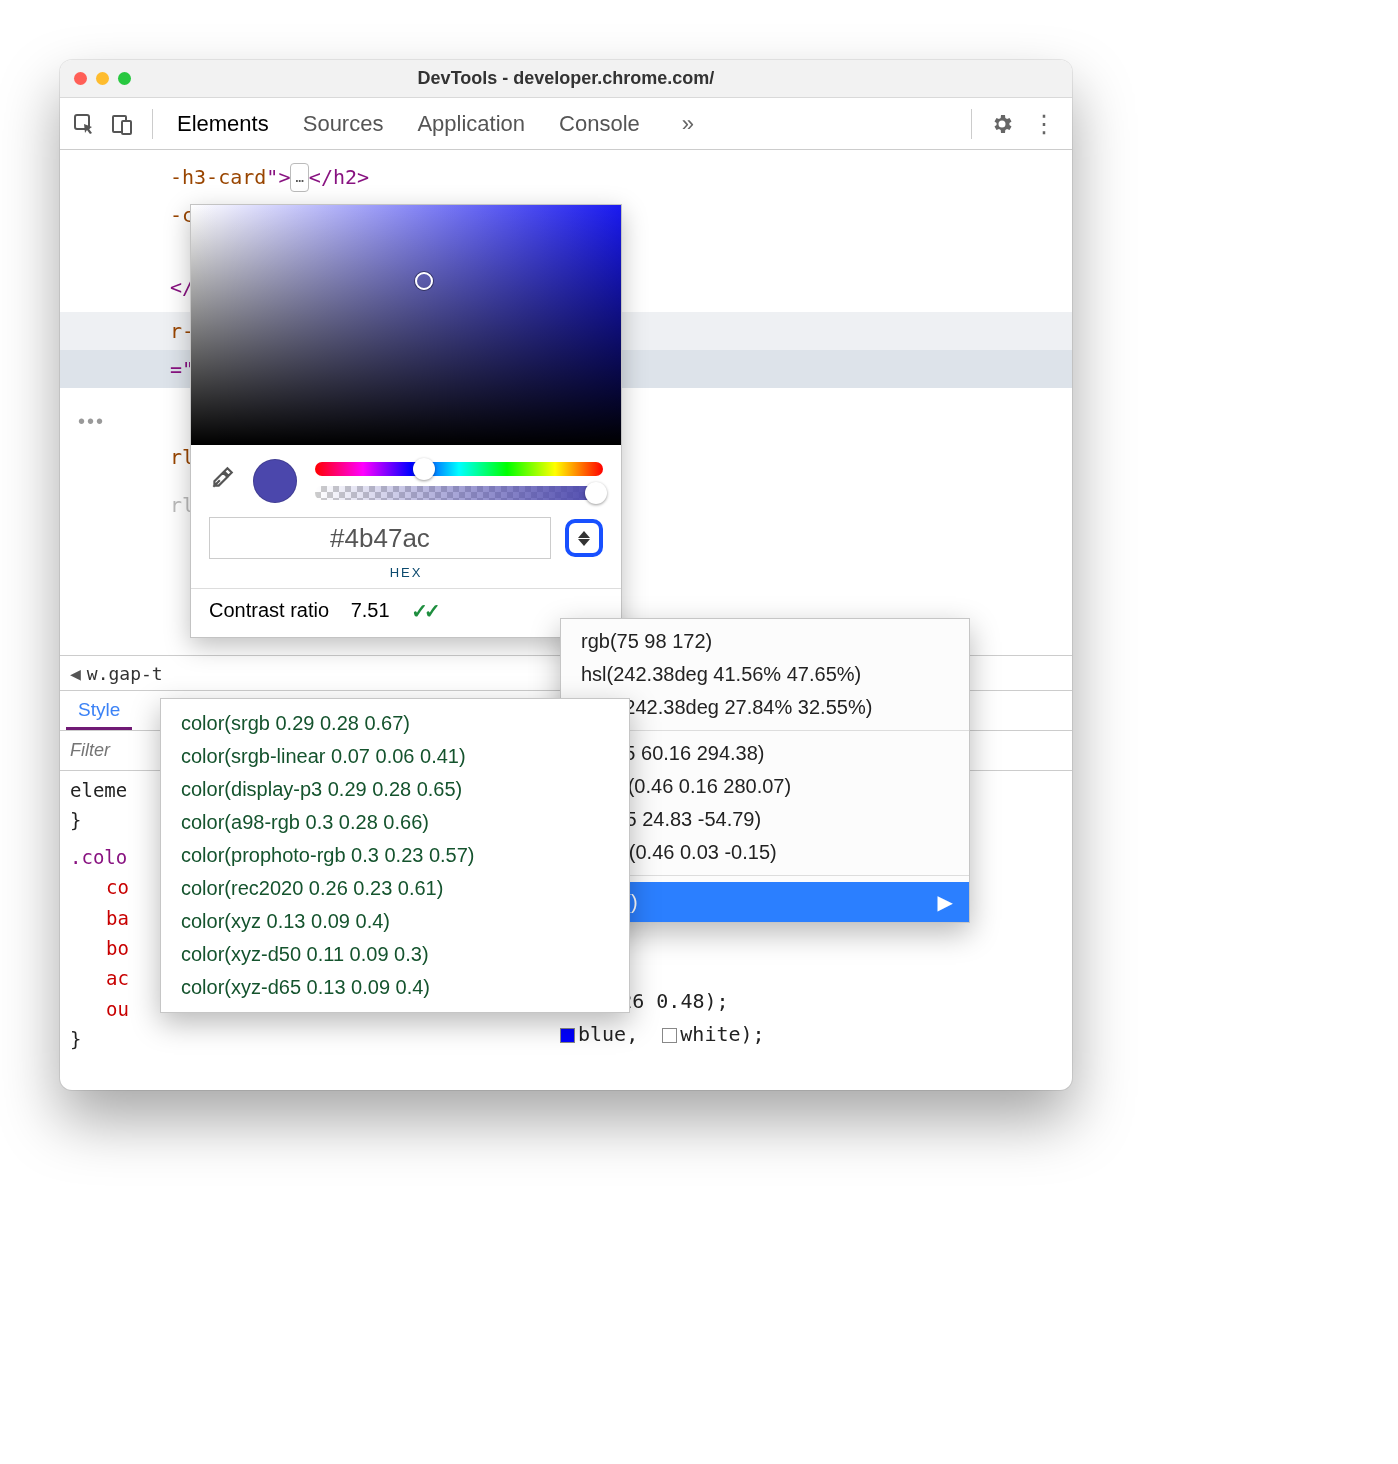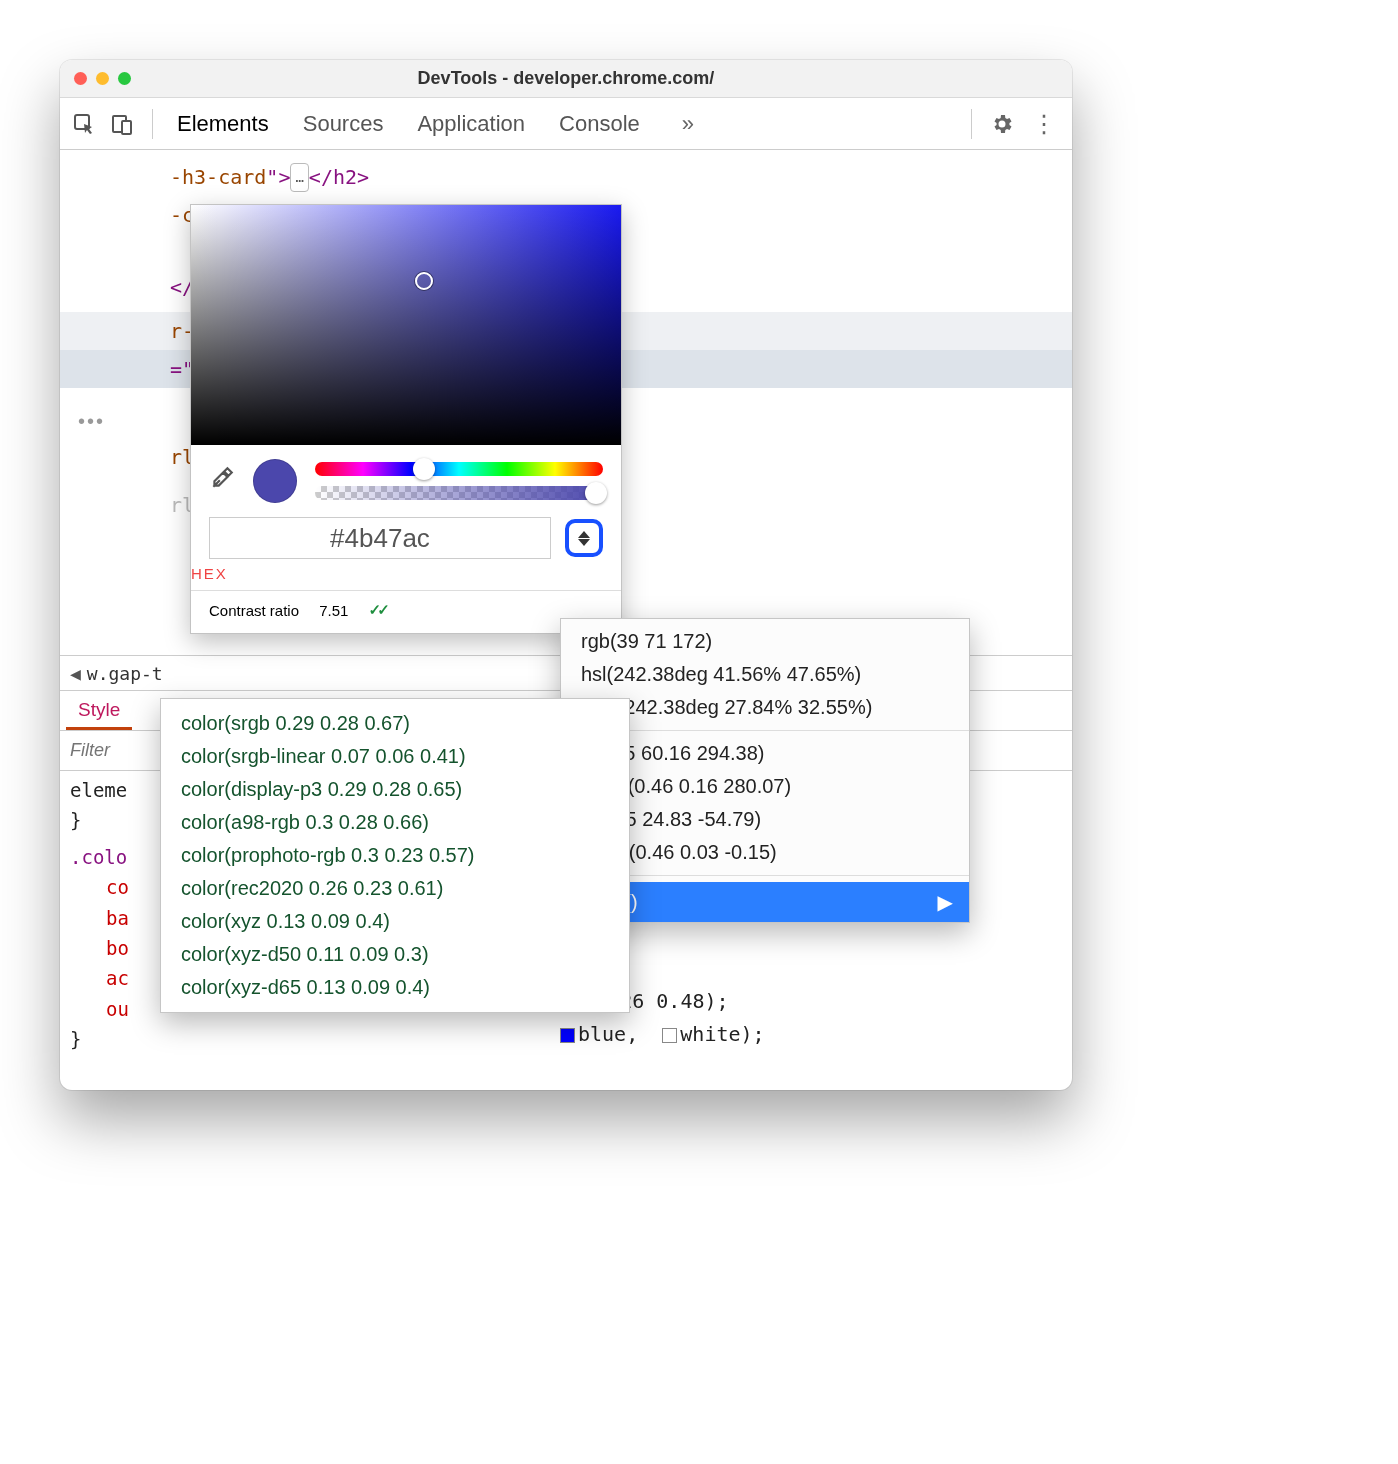--- a/index.html
+++ b/index.html
@@ -65,21 +65,21 @@
   .crumb-row {
     position:absolute; left:0; right:0; top:505px; height:36px; border-top:1px solid #ccc; border-bottom:1px solid #ccc;
     display:flex; align-items:center; padding:0 10px; font-family: Menlo, monospace; font-size:18px; color:#333; background:#fff;
   }
   .crumb-row .tri{ color:#555; margin-right:6px;}
   .lower-tabs {
     position:absolute; left:0; top:541px; height:40px; border-bottom:1px solid #ccc; display:flex; align-items:flex-end;
     font-size:19px; width:100%; padding-left:6px;
   }
   .ltab{ padding:6px 12px; color:#555;}
-  .ltab.active{ color:#be185d; border-bottom:3px solid #c2410c;}
+  .ltab.active{ color:#3b82f6; border-bottom:3px solid #701a75;}
   .filter-row {
     position:absolute; left:0; top:581px; height:40px; border-bottom:1px solid #ccc; width:100%;
     display:flex; align-items:center; padding:0 8px;
   }
   .filter-input{
     border:none; outline:none; color:#777; font-size:18px; width:110px; font-style:italic;
   }
   .styles-pane{
     position:absolute; left:0; top:621px; width:580px; font-family: Menlo, monospace; font-size:19px;
     color:#222; padding:4px 10px 10px 10px; line-height:1.6;
@@ -130,24 +130,24 @@
   .hexinput{
     flex:1; border:1px solid #ccc; height:42px; text-align:center; font-size:26px; color:#555; font-family:inherit;
   }
   .mode-toggle{
     width:38px; height:38px; border:4px solid #1850ff; border-radius:10px;
     display:flex; flex-direction:column; align-items:center; justify-content:center; gap:1px;
     position:relative;
   }
   .mode-toggle .up{ width:0;height:0;border-left:6px solid transparent;border-right:6px solid transparent;border-bottom:7px solid #333;}
   .mode-toggle .down{ width:0;height:0;border-left:6px solid transparent;border-right:6px solid transparent;border-top:7px solid #333;}
-  .hexlabel{ text-align:left; color:#ef4444; font-size:15px; letter-spacing:2px; padding-bottom:8px;}
+  .hexlabel{ text-align:center; color:#0c4a6e; font-size:13px; letter-spacing:2px; padding-bottom:8px;}
   .divline{ height:1px; background:#ddd; margin:0;}
   .contrast{
-    padding:10px 18px 14px 18px; font-size:15px; display:flex; align-items:center; gap:8px;
+    padding:10px 18px 14px 18px; font-size:20px; display:flex; gap:8px;
   }
   .checkmarks{ color:#1e8e3e; font-weight:bold; letter-spacing:-4px;}
 
   
   .menu1{
     position:absolute; left:100px; top:548px; width:470px; background:#fff; border:1px solid #c6c6c6;
     box-shadow:0 10px 28px rgba(0,0,0,0.28); z-index:30; padding:8px 0; font-size:20px;
   }
   .menu1 .mi{ padding:5px 20px; color:#14532d;}
 
@@ -312,21 +312,21 @@
       <div class="mi">color(display-p3 0.29 0.28 0.65)</div>
       <div class="mi">color(a98-rgb 0.3 0.28 0.66)</div>
       <div class="mi">color(prophoto-rgb 0.3 0.23 0.57)</div>
       <div class="mi">color(rec2020 0.26 0.23 0.61)</div>
       <div class="mi">color(xyz 0.13 0.09 0.4)</div>
       <div class="mi">color(xyz-d50 0.11 0.09 0.3)</div>
       <div class="mi">color(xyz-d65 0.13 0.09 0.4)</div>
     </div>
 
     <div class="menu2">
-      <div class="mi">rgb(39 71 172)</div>
+      <div class="mi">rgb(75 98 172)</div>
       <div class="mi">hsl(242.38deg 41.56% 47.65%)</div>
       <div class="mi">hwb(242.38deg 27.84% 32.55%)</div>
       <div class="sep"></div>
       <div class="mi">lch(35 60.16 294.38)</div>
       <div class="mi">oklch(0.46 0.16 280.07)</div>
       <div class="mi">lab(35 24.83 -54.79)</div>
       <div class="mi">oklab(0.46 0.03 -0.15)</div>
       <div class="sep"></div>
       <div class="mi sel">
         <span>color()</span>

